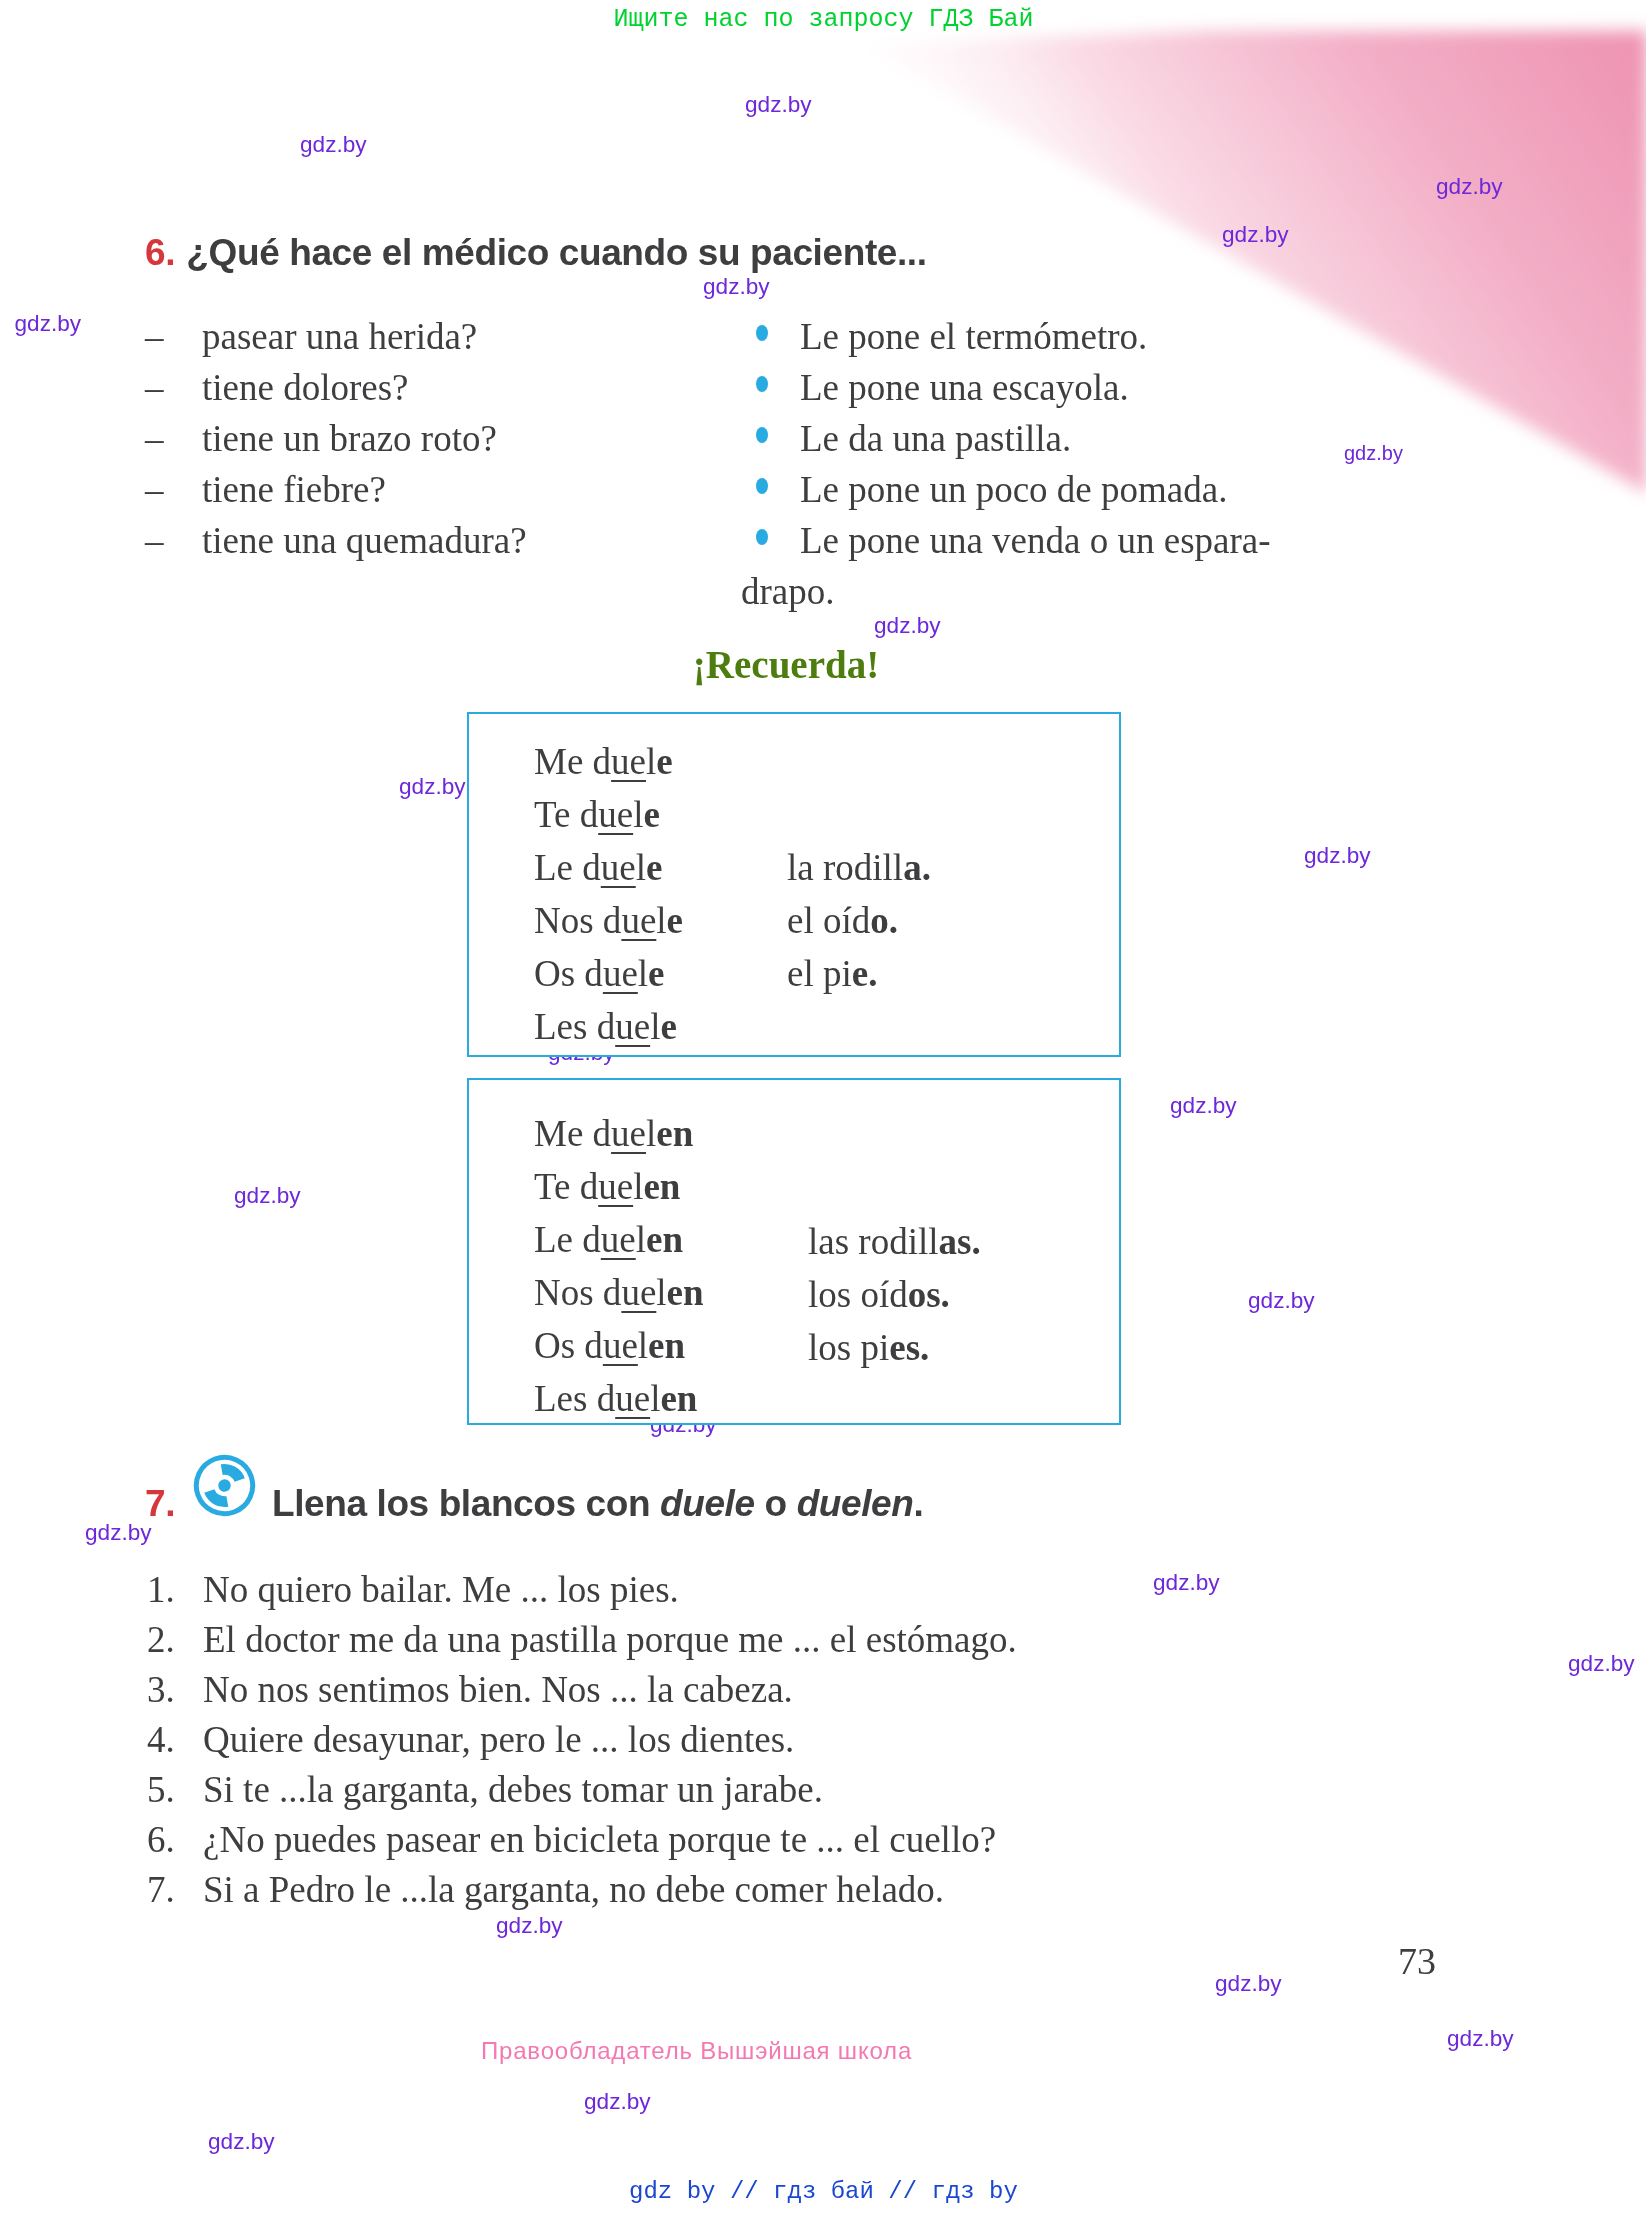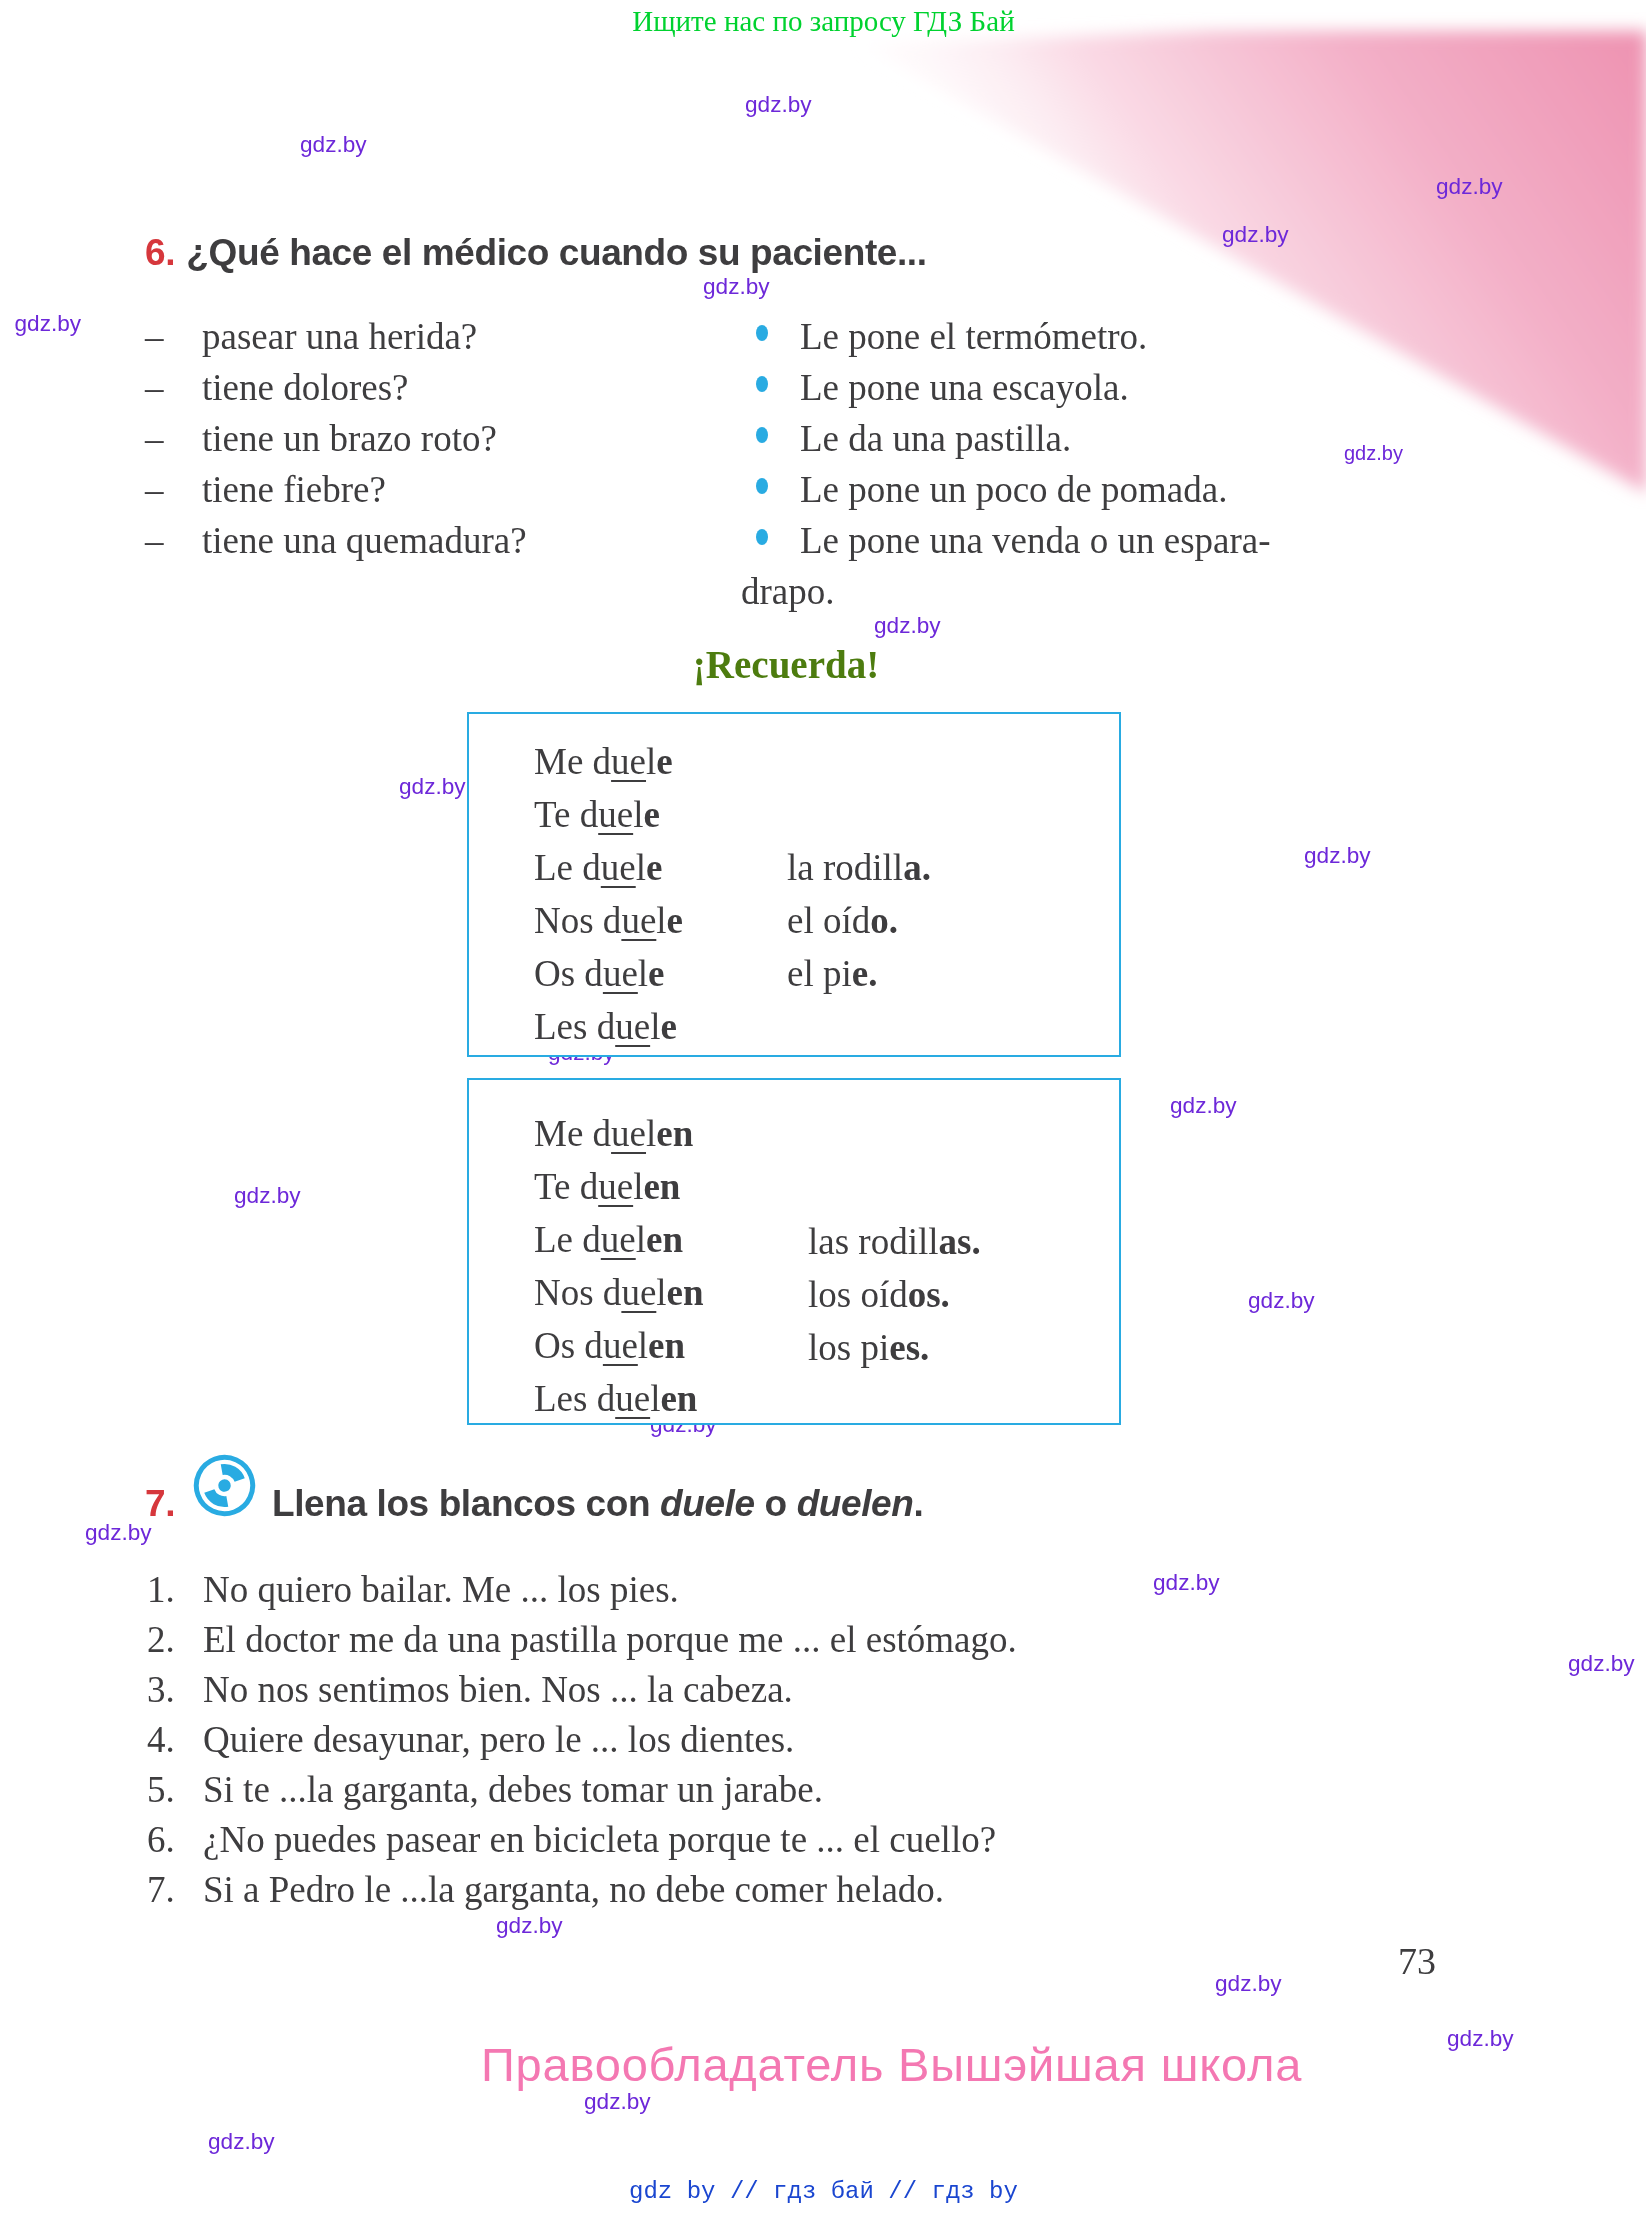--- a/index.html
+++ b/index.html
@@ -4,21 +4,21 @@
 <style>
   html,body{margin:0;padding:0;background:#ffffff;}
   .page{position:relative;width:1647px;height:2216px;background:#fff;overflow:hidden;
         font-family:"Liberation Serif",serif;color:#3e3d3f;}
 
   
   .wedge{position:absolute;top:0;right:0;pointer-events:none;}
 
   
   .banner{position:absolute;top:4.8px;left:50%;transform:translateX(-50%);
-          font-family:Liberation Serif, serif;font-size:29px;color:#00d22f;white-space:nowrap;}
+          font-family:Liberation Mono, monospace;font-size:25px;color:#00d22f;white-space:nowrap;}
 
   
   .wm{position:absolute;font-family:"Liberation Sans",sans-serif;font-size:22.6px;color:#6d28d9;white-space:nowrap;}
   .wm-sup{font-size:20px;}
 
   
   .ex-head{position:absolute;font-family:"Liberation Sans",sans-serif;font-weight:bold;
            font-size:37px;letter-spacing:-0.4px;white-space:nowrap;color:#3e3d3f;}
   .ex-num{color:#d6373c;margin-right:11.3px;}
 
@@ -39,21 +39,21 @@
   .uu{text-decoration:underline;text-decoration-thickness:2.4px;text-underline-offset:5.6px;}
 
   
   .cd-icon{position:absolute;left:193px;top:1454px;}
   .items{position:absolute;left:147px;top:1565px;font-size:37px;line-height:50px;white-space:nowrap;}
   .inum{display:inline-block;width:56px;}
 
   
   .pagenum{position:absolute;left:1398px;top:1939px;font-size:38px;color:#3e3d3f;}
   .publisher{position:absolute;left:481px;top:2037px;font-family:"Liberation Sans",sans-serif;
-             font-size:47px;letter-spacing:0.8px;color:#f478b2;white-space:nowrap;}
+             font-size:24px;letter-spacing:0.8px;color:#f478b2;white-space:nowrap;}
   .footer-links{position:absolute;left:50%;top:2178px;transform:translateX(-50%);
                 font-family:Liberation Mono, monospace;font-size:24px;color:#1a46d0;white-space:nowrap;}
 </style>
 </head>
 <body>
 
 <div class="page">
 
   <svg class="wedge" width="846" height="524" viewBox="0 0 1050 650">
     <defs>

